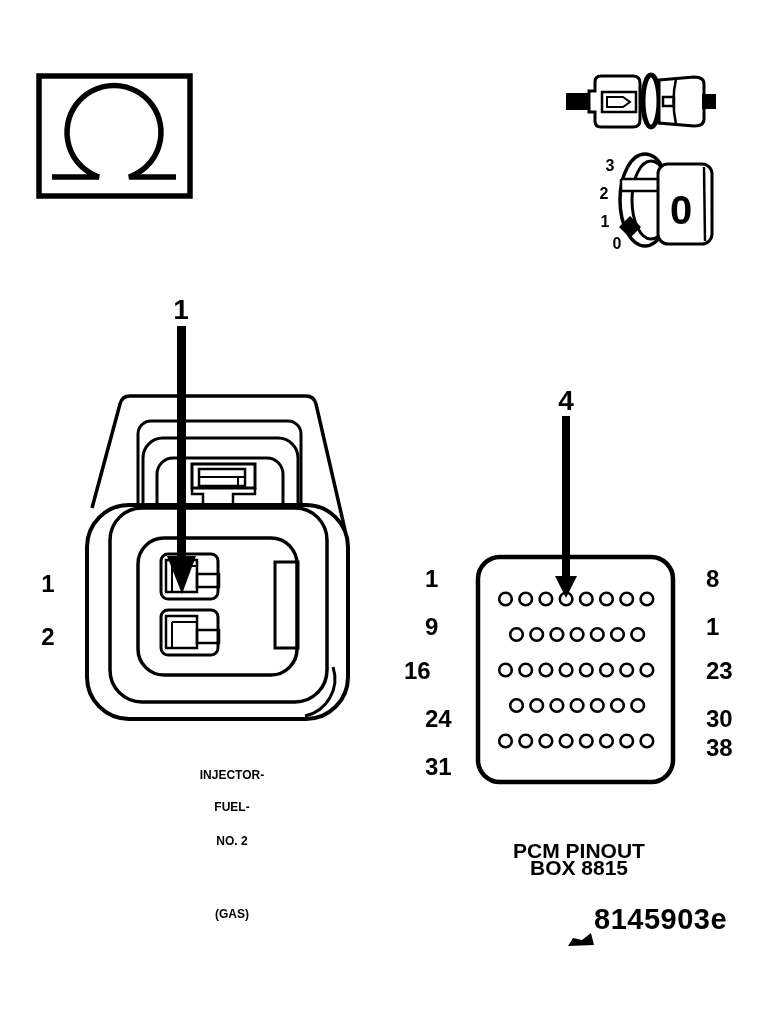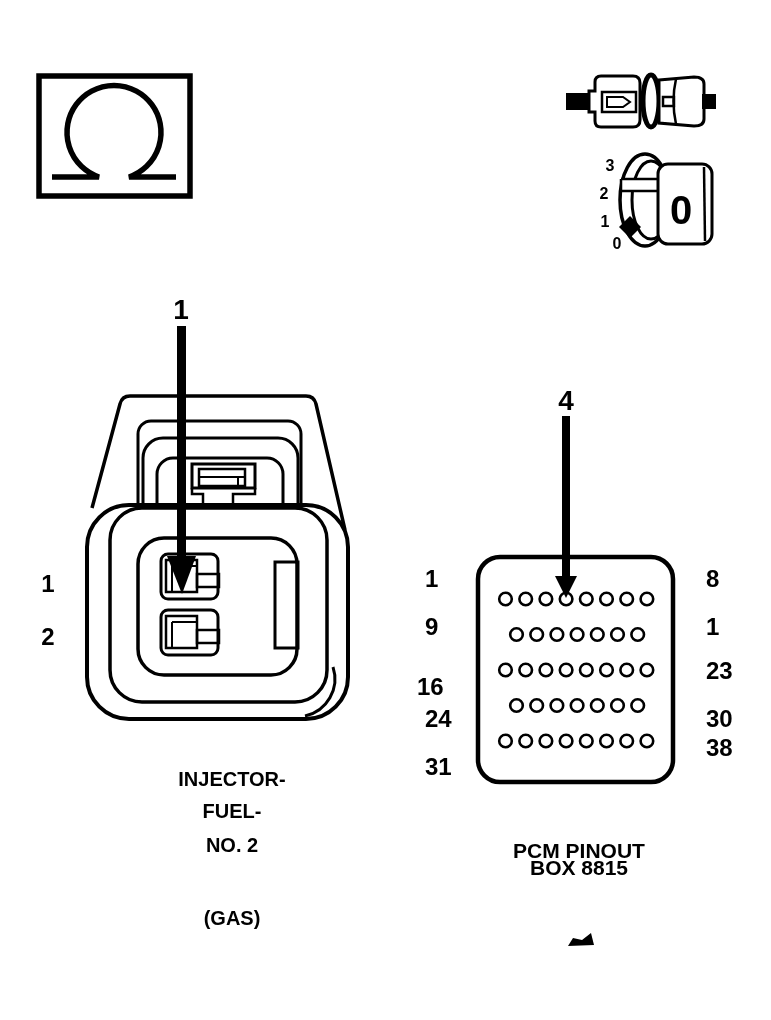--- a/index.html
+++ b/index.html
@@ -4,21 +4,21 @@
 <style>
   html,body{margin:0;padding:0;background:#888;}
   .page{position:relative;width:771px;height:1020px;background:#ffffff;
         font-family:"Liberation Sans",sans-serif;color:#000;overflow:hidden;}
   .page svg{position:absolute;left:0;top:0;}
   .lbl{position:absolute;font-weight:bold;white-space:nowrap;line-height:1;}
   .center{transform:translateX(-50%);text-align:center;}
   .callout{font-size:28px;}
   .pin-lbl{font-size:24px;}
   .row-lbl{font-size:24px;}
-  .cap{font-size:20px;}
+  .cap{font-size:12px;}
   .pcm-cap{font-size:21px;}
   .dwg{font-size:29px;font-weight:600;letter-spacing:.5px;}
   svg text{font-family:"Liberation Sans",sans-serif;font-weight:bold;fill:#000;stroke:none;}
   .ink{stroke:#000;fill:none;}
   .pin{fill:#fff;stroke:#000;stroke-width:2.6;}
 </style>
 </head>
 <body>
 
 <div class="page">
@@ -160,26 +160,27 @@
   <div class="lbl pin-lbl center" style="left:48px;top:572px;">1</div>
   <div class="lbl pin-lbl center" style="left:48px;top:625px;">2</div>
 
   <div class="lbl cap center" style="left:232px;top:769px;">INJECTOR-</div>
   <div class="lbl cap center" style="left:232px;top:801px;">FUEL-</div>
   <div class="lbl cap center" style="left:232px;top:835px;">NO. 2</div>
   <div class="lbl cap center" style="left:232px;top:908px;">(GAS)</div>
 
   <div class="lbl row-lbl" style="left:425px;top:567px;">1</div>
   <div class="lbl row-lbl" style="left:425px;top:615px;">9</div>
-  <div class="lbl row-lbl" style="left:417px;top:659px;margin-top:16px;">16</div>
+  <div class="lbl row-lbl" style="left:404px;top:659px;">16</div>
   <div class="lbl row-lbl" style="left:425px;top:707px;">24</div>
   <div class="lbl row-lbl" style="left:425px;top:755px;">31</div>
 
   <div class="lbl row-lbl" style="left:706px;top:567px;">8</div>
   <div class="lbl row-lbl" style="left:706px;top:615px;">1</div>
   <div class="lbl row-lbl" style="left:706px;top:659px;">23</div>
   <div class="lbl row-lbl" style="left:706px;top:707px;">30</div>
   <div class="lbl row-lbl" style="left:706px;top:736px;">38</div>
 
   <div class="lbl pcm-cap center" style="left:579px;top:820px;margin-top:20px;">PCM PINOUT</div>
   <div class="lbl pcm-cap center" style="left:579px;top:857px;">BOX 8815</div>
 
+  <div class="lbl dwg" style="left:594px;top:905px;">8145903e</div>
 </div>
 
 </body></html>

